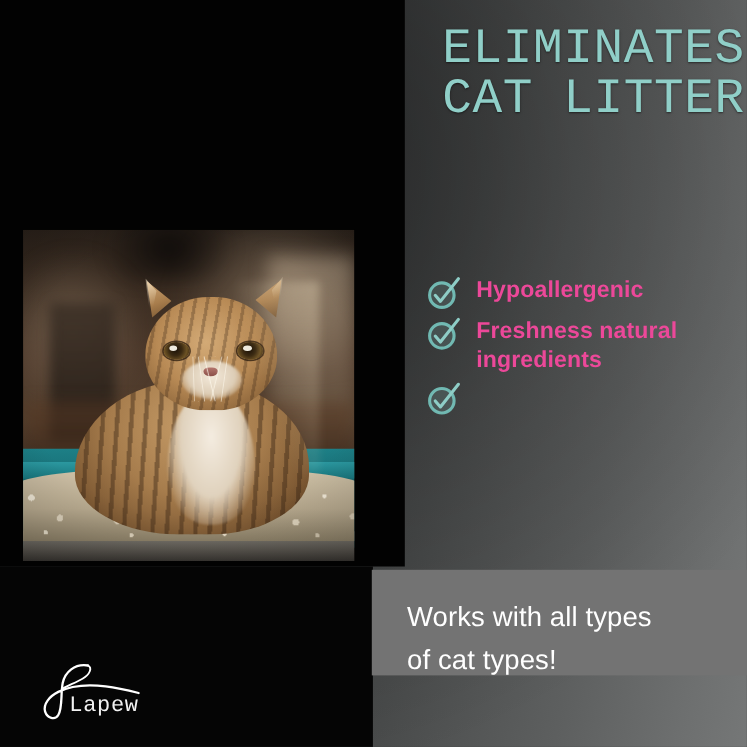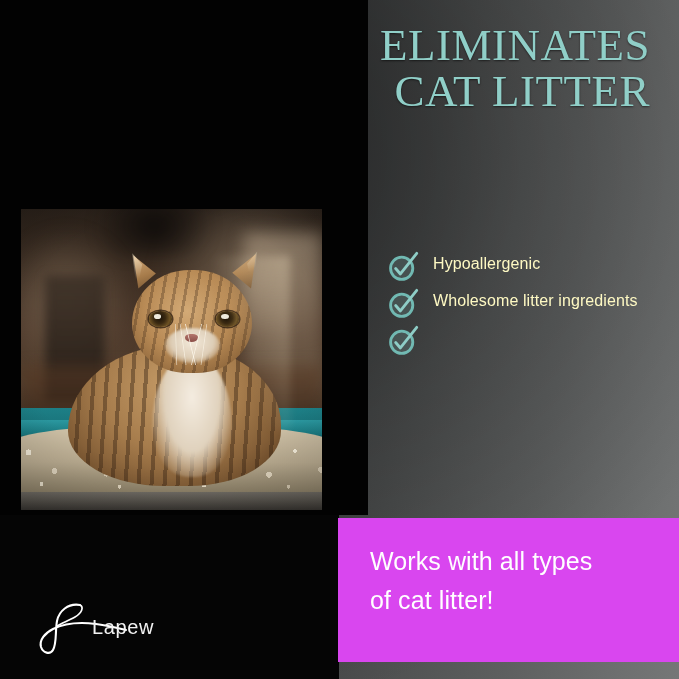--- a/index.html
+++ b/index.html
@@ -42,24 +42,24 @@
   .left-black-bottom {
     position:absolute;
     left:0; top:515px;
     width:339px; height:164px;
     background:#050505;
   }
 
   
   .headline {
     position:absolute;
-    left:288px; top:22px;
+    left:315px; top:22px;
     width:362px;
     text-align:right;
-    font-family:Liberation Serif, serif;
+    font-family:Liberation Mono, monospace;
     color:#90cfc8;
     font-size:45px;
     line-height:1.03;
     letter-spacing:.5px;
     text-shadow:0 1px 2px rgba(0,0,0,.55);
     z-index:6;
   }
   .headline .ln { display:block; white-space:nowrap; }
 
   
@@ -244,33 +244,34 @@
   }
   .check-icon {
     flex:0 0 auto;
     width:31px; height:31px;
     position:relative;
     margin-right:14px;
     margin-top:1px;
   }
   .check-icon svg { display:block; width:31px; height:31px; overflow:visible; }
   .benefit-text {
-    color:#fef9c3;
-    font-size:16px;
+    color:#ec4899;
+    font-size:21px;
     line-height:27px;
     letter-spacing:.1px;
     max-width:232px;
+    font-weight:bold;
   }
 
   
   .callout {
     position:absolute;
     left:338px; top:518px;
-    width:341px; height:144px;
-    background:#d946ef;
+    width:341px; height:96px;
+    background:#737373;
     z-index:7;
   }
   .callout-inner {
     position:absolute;
     left:32px; top:24px;
     width:280px;
     color:#ffffff;
     font-size:25px;
     line-height:39px;
     letter-spacing:.1px;
@@ -279,26 +280,25 @@
   
   .logo {
     position:absolute;
     left:26px; top:602px;
     width:140px; height:62px;
     z-index:8;
   }
   .logo-mark { position:absolute; left:0; top:0; width:110px; height:54px; }
   .logo-word {
     position:absolute;
-    left:37px; top:14px;
-    font-family:Liberation Sans, sans-serif;
+    left:37px; top:28px;
+    font-family:Liberation Mono, monospace;
     font-size:20px;
     color:#f2f2f2;
     letter-spacing:.6px;
-    margin-left:29px;
   }
 </style>
 </head>
 <body>
 
 <div class="poster">
 
   <div class="bg-gradient"></div>
   <div class="bg-vignette"></div>
 
@@ -360,39 +360,39 @@
 
 
     <div class="benefit-row">
       <span class="check-icon">
         <svg viewBox="0 0 34 34" aria-hidden="true">
           <circle cx="15" cy="19" r="12.2" fill="none" stroke="#6fb8b1" stroke-width="3.1"></circle>
           <circle cx="15" cy="19" r="12.2" fill="rgba(140,200,194,0.18)" stroke="none"></circle>
           <path d="M8.4 19.2 L13.6 25.2 L31.5 2.6" fill="none" stroke="#8ecdc6" stroke-width="3.1" stroke-linecap="round" stroke-linejoin="round"></path>
         </svg>
       </span>
-      <span class="benefit-text">Wholesome litter ingredients</span>
+      <span class="benefit-text">Freshness natural ingredients</span>
     </div>
 
     <div class="benefit-row">
       <span class="check-icon">
         <svg viewBox="0 0 34 34" aria-hidden="true">
           <circle cx="15" cy="19" r="12.2" fill="none" stroke="#6fb8b1" stroke-width="3.1"></circle>
           <circle cx="15" cy="19" r="12.2" fill="rgba(140,200,194,0.18)" stroke="none"></circle>
           <path d="M8.4 19.2 L13.6 25.2 L31.5 2.6" fill="none" stroke="#8ecdc6" stroke-width="3.1" stroke-linecap="round" stroke-linejoin="round"></path>
         </svg>
       </span>
     </div>
 
   </div>
 
   <div class="callout">
     <div class="callout-inner">
       <div>Works with all types</div>
-      <div>of cat litter!</div>
+      <div>of cat types!</div>
     </div>
   </div>
 
   <div class="logo">
     <span class="logo-mark">
       <svg viewBox="0 0 110 54" aria-hidden="true">
         <path d="M54 3 C42 1, 33 9, 31 19 C29 30, 31 41, 27 48 C24 53, 17 51, 15 45 C13 38, 19 31, 27 27 C39 21, 54 20, 70 22 C82 23.5, 92 26, 100 28" fill="none" stroke="#ffffff" stroke-width="2.1" stroke-linecap="round"></path>
         <path d="M54 3 C58 5, 56 11, 49 15 C43 18.5, 36 21, 31 24" fill="none" stroke="#ffffff" stroke-width="1.7" stroke-linecap="round"></path>
       </svg>
     </span>

